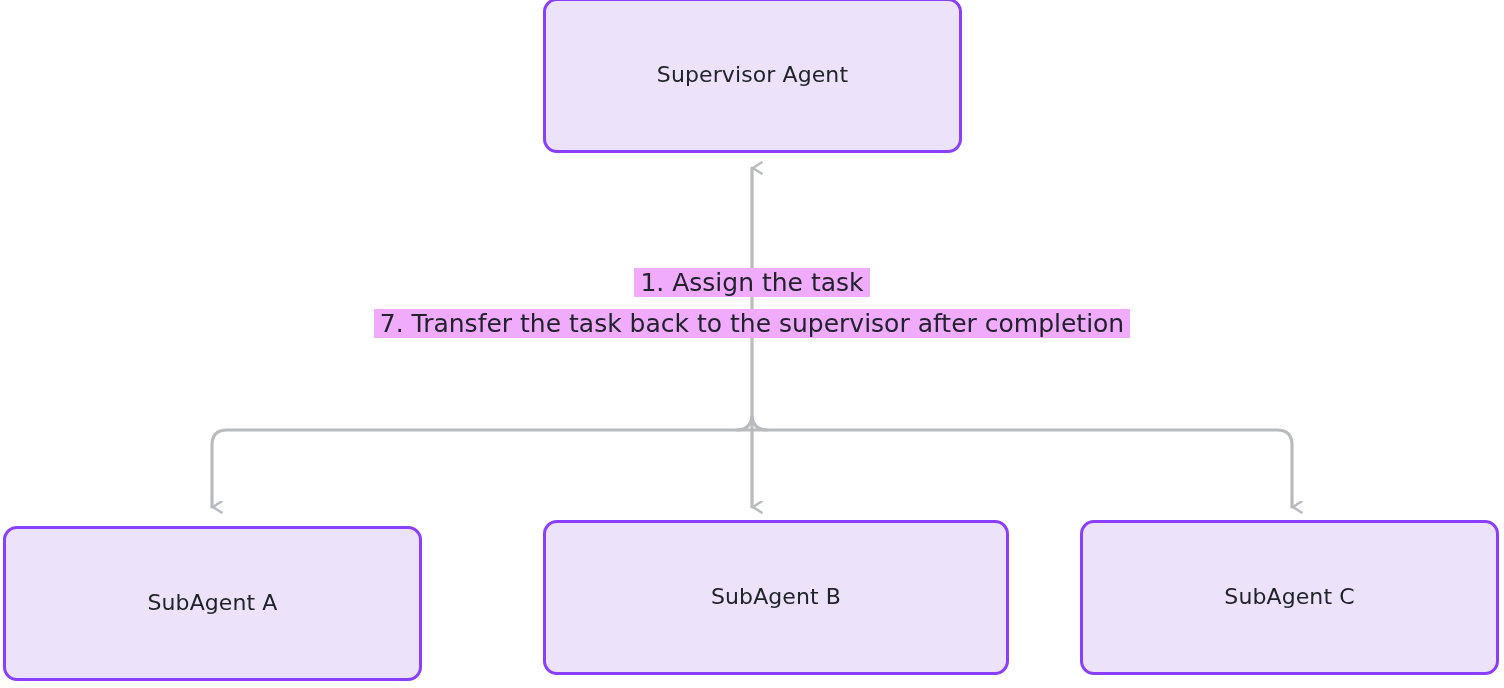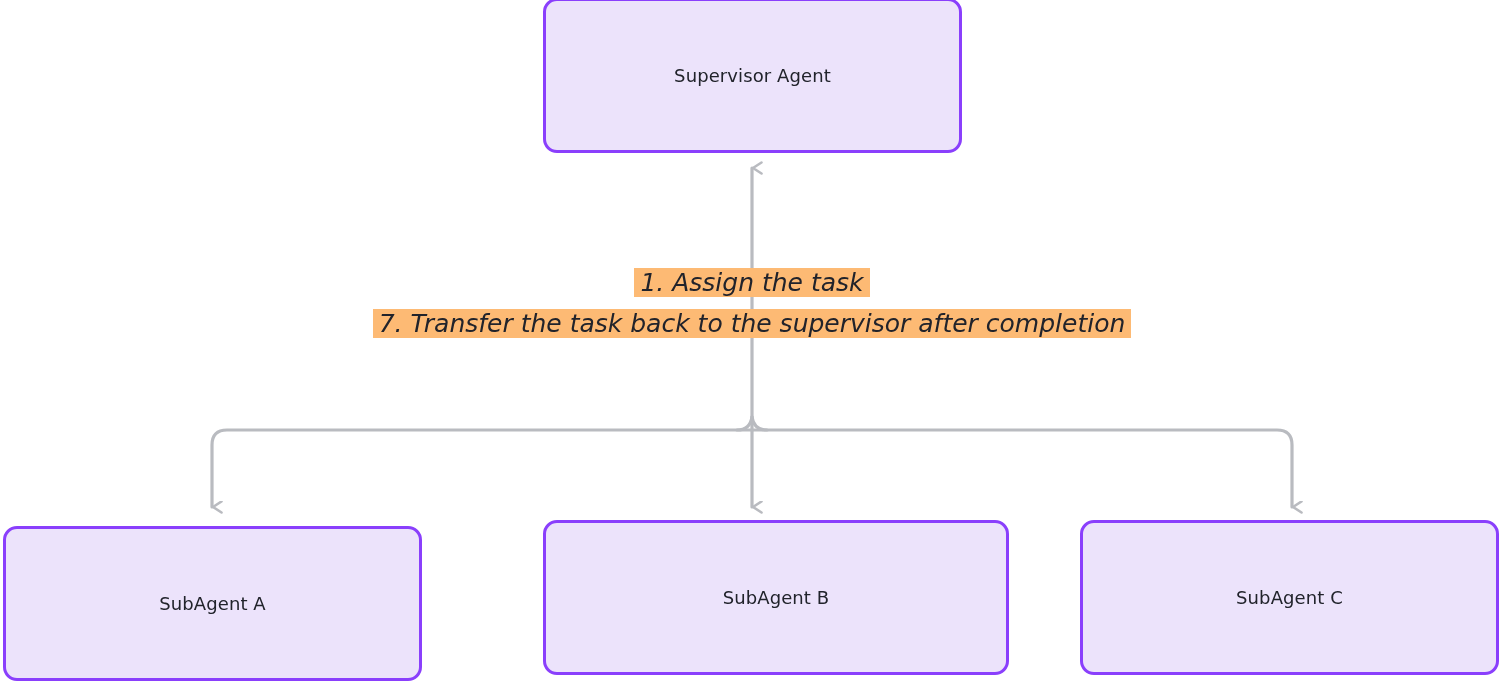--- a/index.html
+++ b/index.html
@@ -37,21 +37,21 @@
     box-sizing: border-box;
     border: 3px solid #8a3ffc;
     background: #ece3fb;
     border-radius: 14px;
     display: flex;
     align-items: center;
     justify-content: center;
   }
 
   .node-label {
-    font-size: 18px;
+    font-size: 22px;
     line-height: 1.2;
     color: #21232b;
     letter-spacing: 0.1px;
     white-space: nowrap;
     font-weight: 400;
   }
 
   #node-supervisor {
     left: 543px;
     top: -2px;
@@ -90,23 +90,22 @@
     color: #21232b;
     font-size: 25px;
     line-height: 41px;
     white-space: nowrap;
   }
   .edge-caption .cap-line {
     display: block;
     position: relative;
   }
   .edge-caption .cap-line span {
-    background: #fdba74;
+    background: #f0abfc;
     padding: 0 6px;
-    font-style: italic;
   }
 </style>
 </head>
 <body>
 
 <div id="diagram-canvas">
 
   <svg class="edge-layer" viewBox="0 0 1504 688" width="1504" height="688" xmlns="http://www.w3.org/2000/svg">
     <defs>
       <marker id="arrow-down" markerWidth="14" markerHeight="12" refX="6.5" refY="10.5" orient="auto" markerUnits="userSpaceOnUse">

